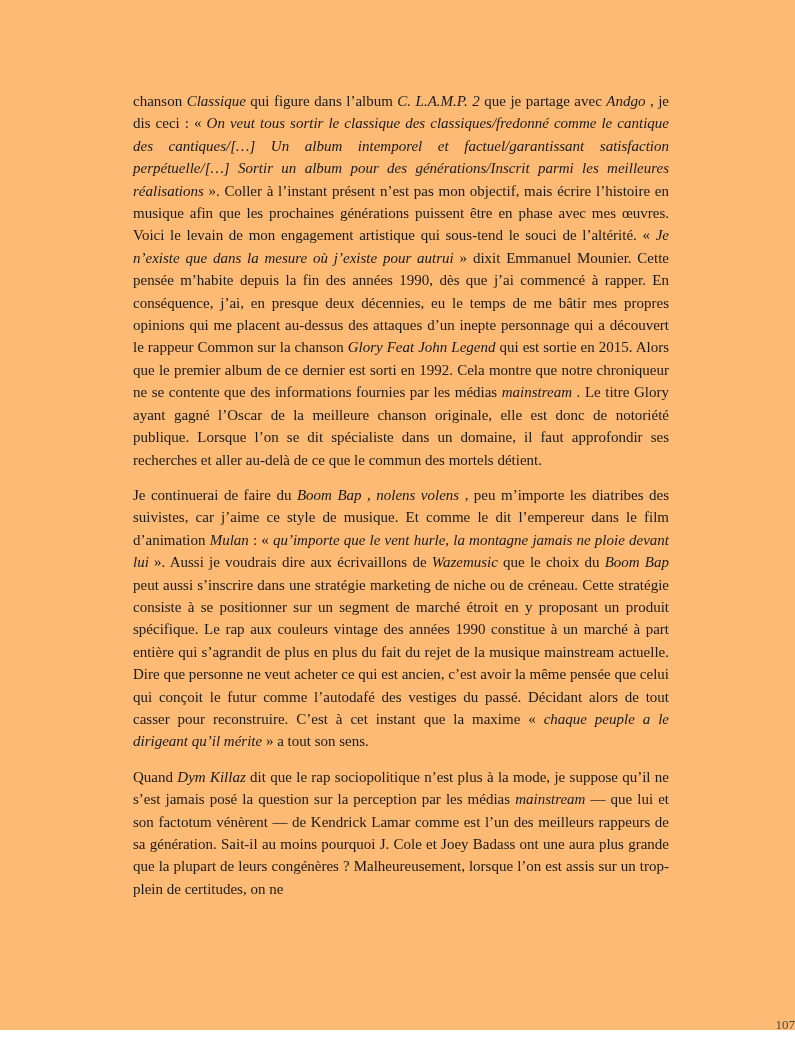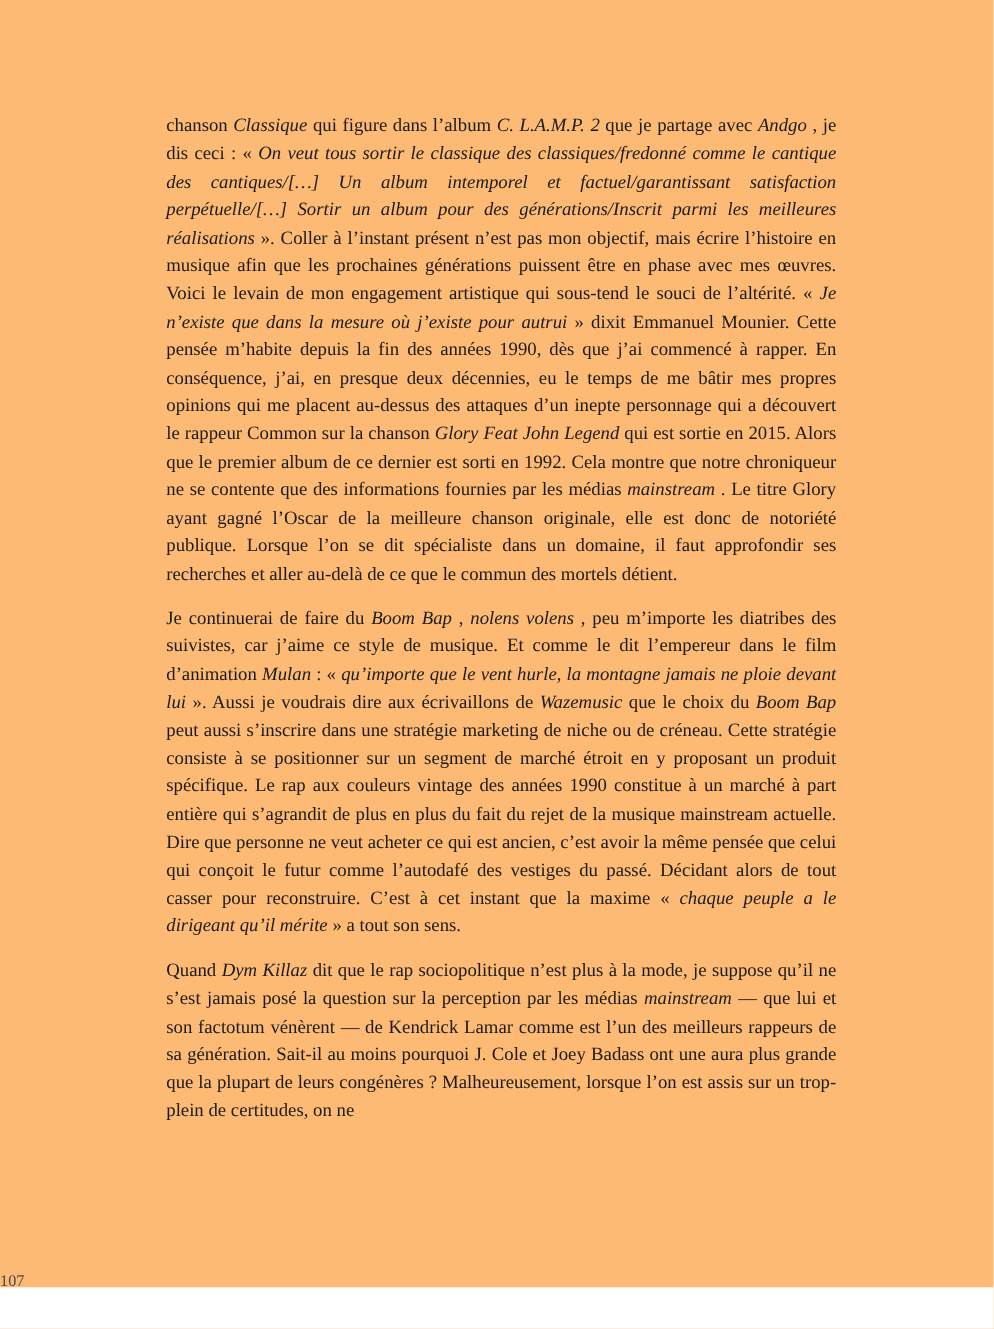--- a/index.html
+++ b/index.html
@@ -33,21 +33,21 @@
     margin-bottom: 0;
   }
   .it {
     font-style: italic;
   }
   .page-footer {
     position: absolute;
     left: 0;
     top: 1016px;
     width: 795px;
-    text-align: left;
+    text-align: right;
     color: #4a4a4a;
     font-size: 13px;
     line-height: 18px;
   }
 </style>
 </head>
 <body>
 
 <div class="page">
   <div class="text-block">

